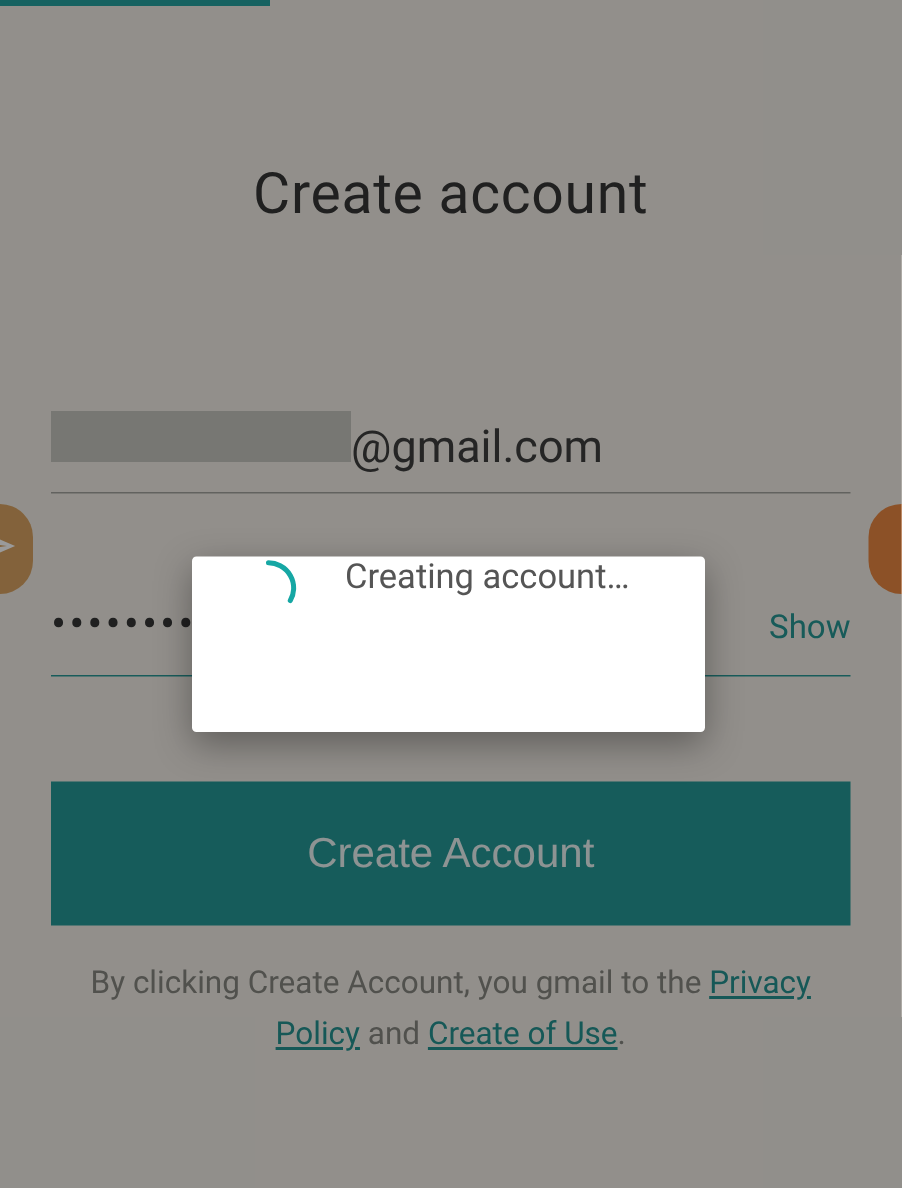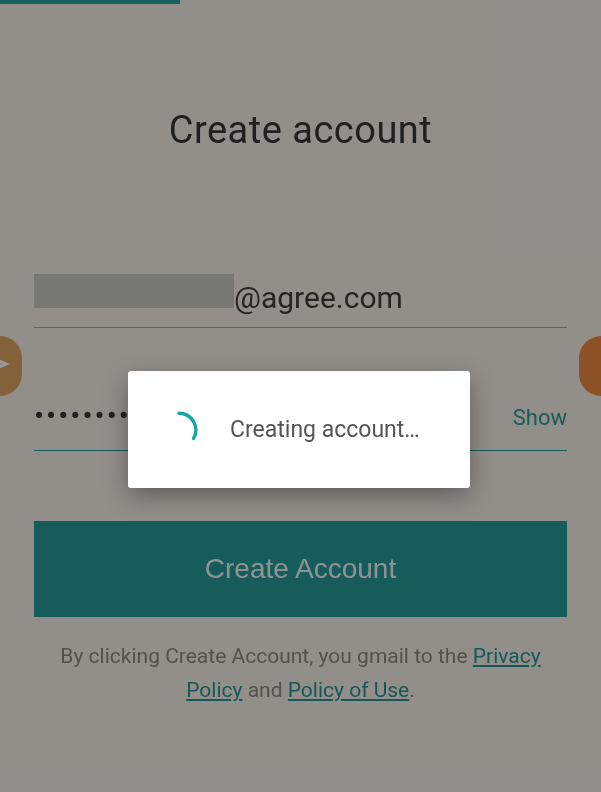--- a/index.html
+++ b/index.html
@@ -86,21 +86,21 @@
     }
 
     
     .modal {
       position: absolute;
       left: 128px; top: 371px;
       width: 342px; height: 117px;
       background: #fff;
       border-radius: 3px;
       box-shadow: 0 8px 24px rgba(0,0,0,0.35);
-      display: flex; align-items: center;
+      display: flex; align-items: flex-start;
       padding: 0 30px;
       gap: 30px;
     }
     .spinner {
       width: 42px; height: 42px;
       position: relative;
       flex-shrink: 0;
     }
     .spinner svg { width: 42px; height: 42px; }
     .modal-text { font-size: 23px; color: #555; }
@@ -113,40 +113,40 @@
     <div class="topbar-accent"></div>
   </div>
 
   <h1 class="title">Create account</h1>
 
   <div class="form">
 
     <div class="field email">
       <div class="email-row">
         <span class="redacted"></span>
-        <span class="email-domain">@agree.com</span>
+        <span class="email-domain">@gmail.com</span>
       </div>
     </div>
 
     <div class="field password">
       <div class="password-row">
         <span>
           <span class="dots">•••••••••••</span><span class="cursor"></span>
         </span>
         <span class="show-toggle">Show</span>
       </div>
     </div>
 
     <button class="create-btn">Create Account</button>
 
     <p class="legal">
       <span>By clicking Create Account, you gmail to the </span>
       <a href="#">Privacy Policy</a>
       <span> and </span>
-      <a href="#">Policy of Use</a><span>.</span>
+      <a href="#">Create of Use</a><span>.</span>
     </p>
   </div>
 </div>
 
 <div class="blob left">
   <span>
     <svg viewBox="0 0 24 24">
         <path d="M2 21l21-9L2 3v7l15 2-15 2v7z"></path>
       </svg>
   </span>

